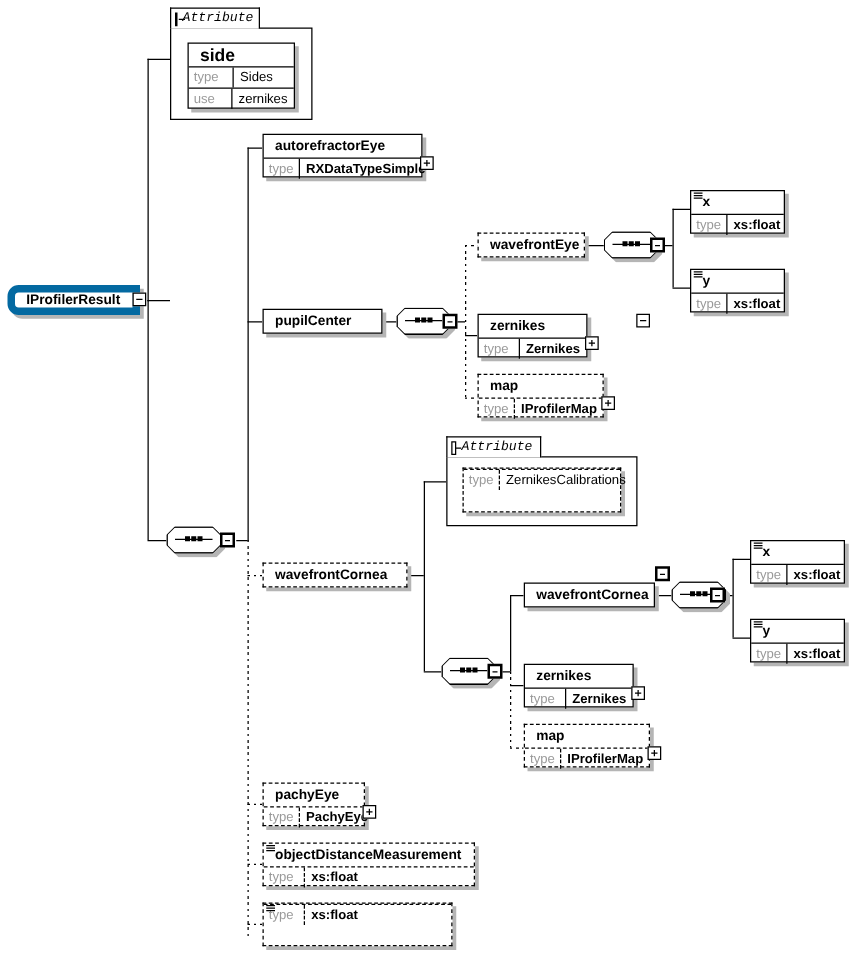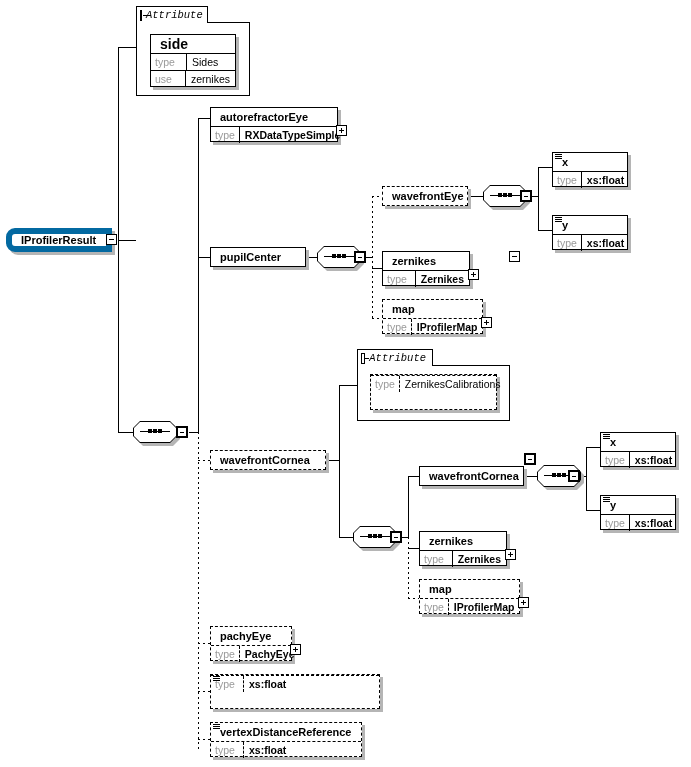--- a/index.html
+++ b/index.html
@@ -411,36 +411,36 @@
         <div class="tlabel" style="width:33px;">type</div>
         <div class="tval">PachyEye</div>
       </div>
     </div>
     <div class="tgl plus" style="left:80px;top:18px;"></div>
   </div>
 
   <div class="node opt" style="left:210px;top:674px;width:170px;height:35px;">
     <div class="shadow"></div>
     <div class="body">
+      <div class="nm">objectDistanceMeasurement</div>
       <div class="typerow">
         <div class="tlabel" style="width:33px;">type</div>
         <div class="tval">xs:float</div>
       </div>
     </div>
     <div class="glyph">
         <i></i>
         <i></i>
         <i></i>
       </div>
   </div>
 
   <div class="node opt" style="left:210px;top:722px;width:152px;height:35px;">
     <div class="shadow"></div>
     <div class="body">
-      <div class="nm">vertexDistanceReference</div>
       <div class="typerow">
         <div class="tlabel" style="width:33px;">type</div>
         <div class="tval">xs:float</div>
       </div>
     </div>
     <div class="glyph">
         <i></i>
         <i></i>
         <i></i>
       </div>

